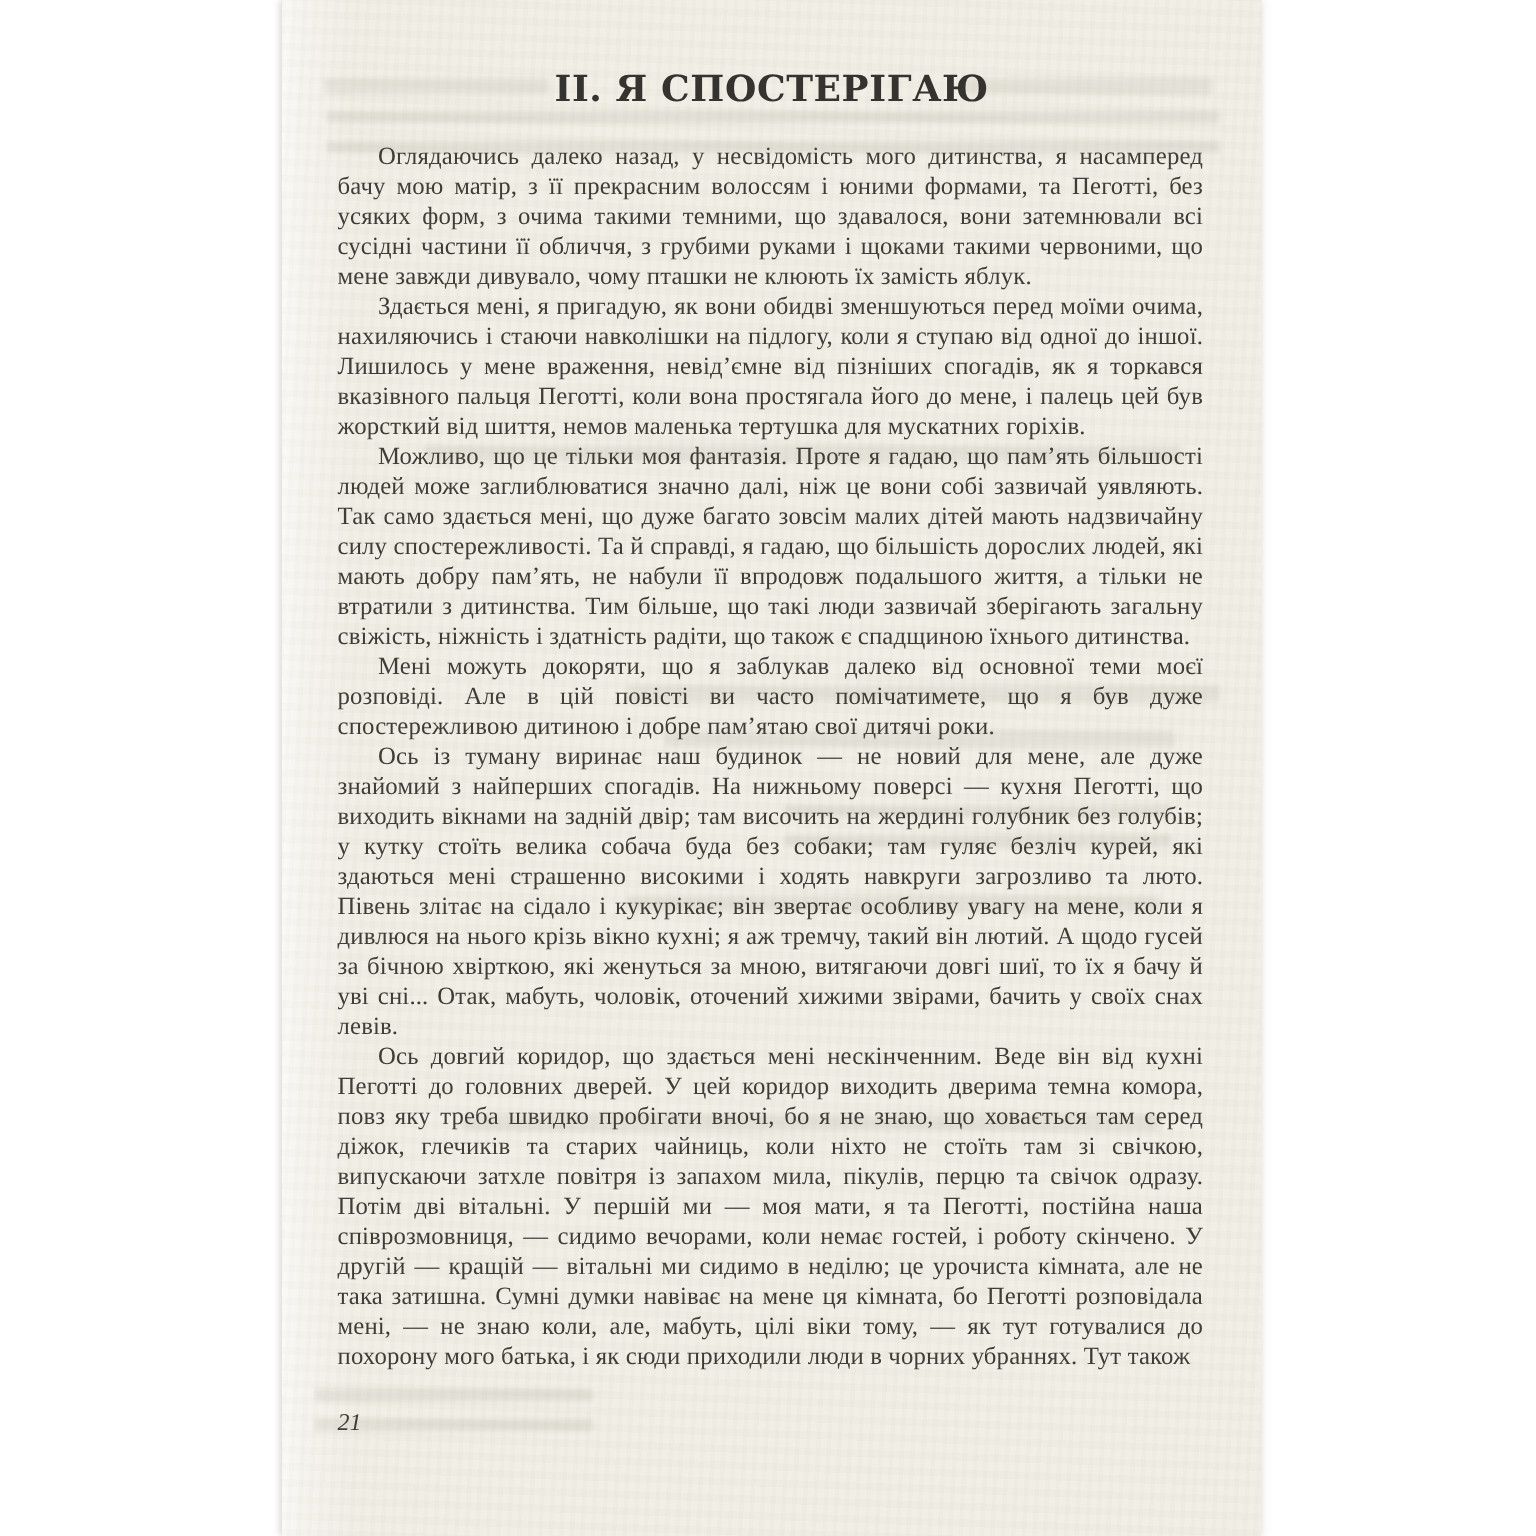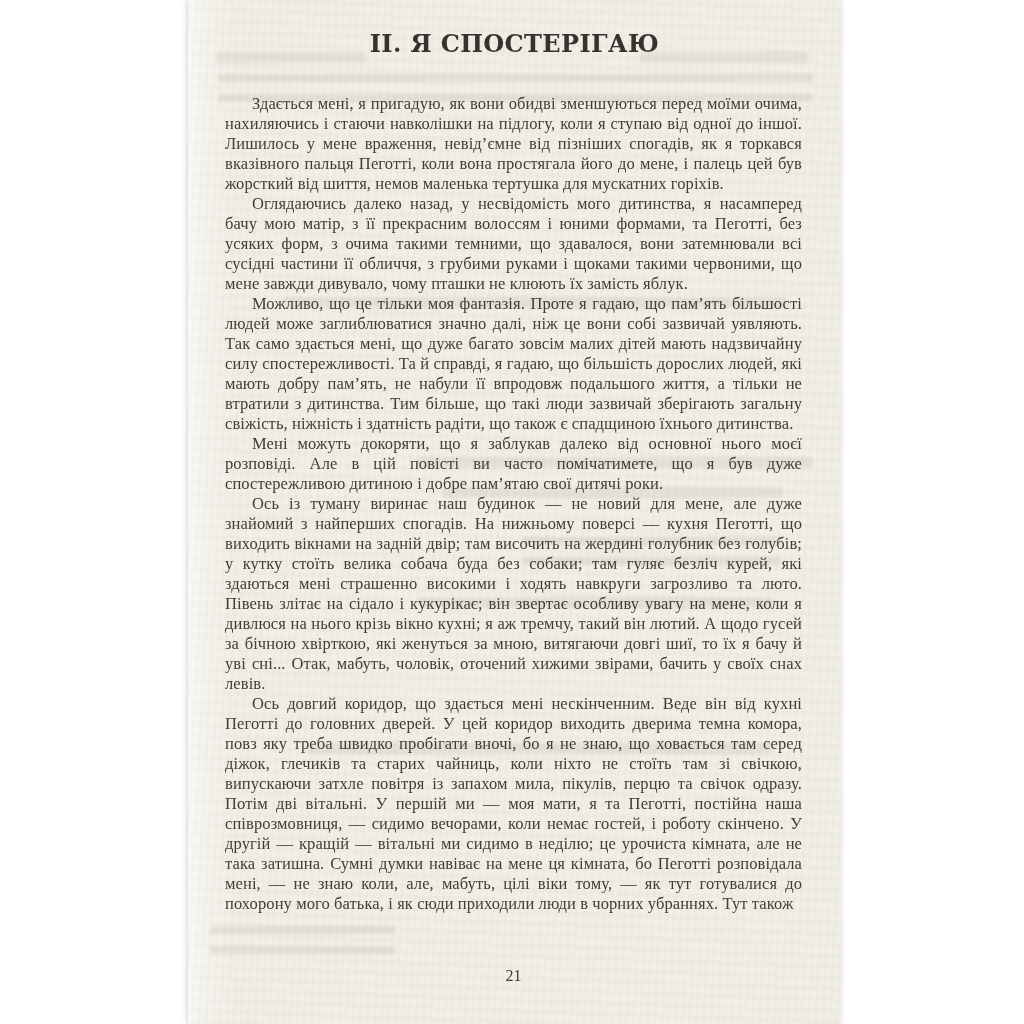--- a/index.html
+++ b/index.html
@@ -42,21 +42,21 @@
   .page::after {
     content: "";
     position: absolute; inset: 0;
     background:
       repeating-linear-gradient(93deg, rgba(200,195,180,0.05) 0 3px, rgba(255,255,255,0.04) 3px 7px),
       repeating-linear-gradient(2deg, rgba(185,180,165,0.04) 0 5px, rgba(255,255,255,0.03) 5px 11px);
     pointer-events: none;
   }
   .chapter-title {
     position: absolute;
-    left: 0; top: 29px;
+    left: 0; top: 44px;
     width: 100%;
     margin: 0;
     text-align: center;
     font-family: "DejaVu Serif", "Liberation Serif", serif;
     font-weight: bold;
     font-size: 24px;
     letter-spacing: 0.4px;
     color: var(--title-ink);
     z-index: 3;
   }
@@ -72,26 +72,26 @@
     z-index: 3;
     hyphens: auto;
     -webkit-hyphens: auto;
   }
   .body-text p {
     margin: 0;
     text-indent: 27px;
   }
   .folio {
     position: absolute;
-    left: 37px; top: 967px;
+    left: 37px; top: 940px;
     width: 577px;
-    text-align: center;
     font-size: 16px;
     color: var(--ink);
     z-index: 3;
+    font-style: italic;
   }
   
   .bleed {
     position: absolute;
     z-index: 1;
     filter: blur(1.6px);
     border-radius: 2px;
     pointer-events: none;
   }
   .bleed.single { background: rgba(126,128,108,0.11); }
@@ -124,23 +124,23 @@
     <div class="bleed single b5"></div>
     <div class="bleed single b6"></div>
     <div class="bleed striped b7"></div>
     <div class="bleed single b8"></div>
     <div class="bleed single b9"></div>
     <div class="bleed striped b10"></div>
 
     <h1 class="chapter-title">ІІ. Я СПОСТЕРІГАЮ</h1>
 
     <div class="body-text" lang="uk">
+      <p>Оглядаючись далеко назад, у несвідомість мого дитинства, я насамперед бачу мою матір, з її прекрасним волоссям і юними формами, та Пеготті, без усяких форм, з очима такими темними, що здавалося, вони затемнювали всі сусідні частини її обличчя, з грубими руками і щоками такими червоними, що мене завжди дивувало, чому пташки не клюють їх замість яблук.</p>
       <p>Здається мені, я пригадую, як вони обидві зменшуються перед моїми очима, нахиляючись і стаючи навколішки на підлогу, коли я ступаю від одної до іншої. Лишилось у мене враження, невід’ємне від пізніших спогадів, як я торкався вказівного пальця Пеготті, коли вона простягала його до мене, і палець цей був жорсткий від шиття, немов маленька тертушка для мускатних горіхів.</p>
-      <p>Оглядаючись далеко назад, у несвідомість мого дитинства, я насамперед бачу мою матір, з її прекрасним волоссям і юними формами, та Пеготті, без усяких форм, з очима такими темними, що здавалося, вони затемнювали всі сусідні частини її обличчя, з грубими руками і щоками такими червоними, що мене завжди дивувало, чому пташки не клюють їх замість яблук.</p>
       <p>Можливо, що це тільки моя фантазія. Проте я гадаю, що пам’ять більшості людей може заглиблюватися значно далі, ніж це вони собі зазвичай уявляють. Так само здається мені, що дуже багато зовсім малих дітей мають надзвичайну силу спостережливості. Та й справді, я гадаю, що більшість дорослих людей, які мають добру пам’ять, не набули її впродовж подальшого життя, а тільки не втратили з дитинства. Тим більше, що такі люди зазвичай зберігають загальну свіжість, ніжність і здатність радіти, що також є спадщиною їхнього дитинства.</p>
-      <p>Мені можуть докоряти, що я заблукав далеко від основної нього моєї розповіді. Але в цій повісті ви часто помічатимете, що я був дуже спостережливою дитиною і добре пам’ятаю свої дитячі роки.</p>
+      <p>Мені можуть докоряти, що я заблукав далеко від основної теми моєї розповіді. Але в цій повісті ви часто помічатимете, що я був дуже спостережливою дитиною і добре пам’ятаю свої дитячі роки.</p>
       <p>Ось із туману виринає наш будинок — не новий для мене, але дуже знайомий з найперших спогадів. На нижньому поверсі — кухня Пеготті, що виходить вікнами на задній двір; там височить на жердині голубник без голубів; у кутку стоїть велика собача буда без собаки; там гуляє безліч курей, які здаються мені страшенно високими і ходять навкруги загрозливо та люто. Півень злітає на сідало і кукурікає; він звертає особливу увагу на мене, коли я дивлюся на нього крізь вікно кухні; я аж тремчу, такий він лютий. А щодо гусей за бічною хвірткою, які женуться за мною, витягаючи довгі шиї, то їх я бачу й уві сні... Отак, мабуть, чоловік, оточений хижими звірами, бачить у своїх снах левів.</p>
       <p>Ось довгий коридор, що здається мені нескінченним. Веде він від кухні Пеготті до головних дверей. У цей коридор виходить дверима темна комора, повз яку треба швидко пробігати вночі, бо я не знаю, що ховається там серед діжок, глечиків та старих чайниць, коли ніхто не стоїть там зі свічкою, випускаючи затхле повітря із запахом мила, пікулів, перцю та свічок одразу. Потім дві вітальні. У першій ми — моя мати, я та Пеготті, постійна наша співрозмовниця, — сидимо вечорами, коли немає гостей, і роботу скінчено. У другій — кращій — вітальні ми сидимо в неділю; це урочиста кімната, але не така затишна. Сумні думки навіває на мене ця кімната, бо Пеготті розповідала мені, — не знаю коли, але, мабуть, цілі віки тому, — як тут готувалися до похорону мого батька, і як сюди приходили люди в чорних убраннях. Тут також</p>
     </div>
 
     <div class="folio">21</div>
   </div>
 </div>
 
 </body></html>

